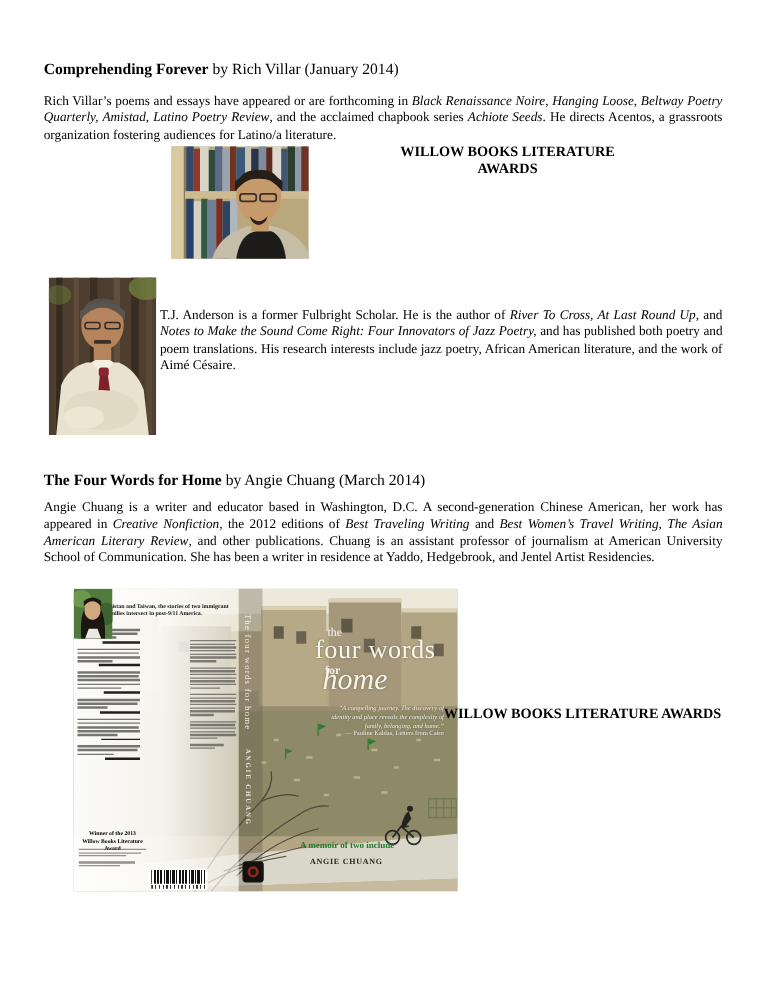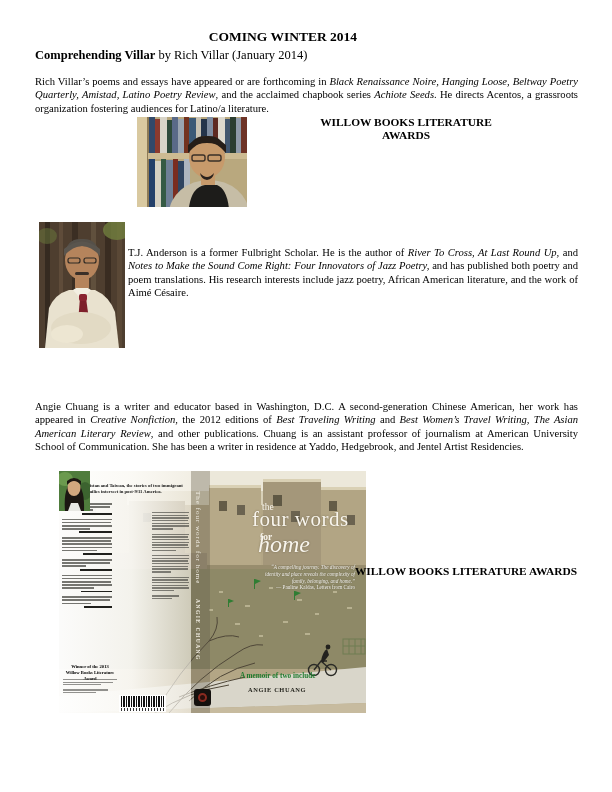--- a/index.html
+++ b/index.html
@@ -66,24 +66,23 @@
   .front-quote .attr{font-style:normal;}
   .tagline{left:181px;top:201px;font-size:7.2px;font-weight:bold;color:#1e7a2e;z-index:3;}
   .cover-author{left:189px;top:215px;font-size:6.4px;font-weight:bold;letter-spacing:.6px;
                 color:#26261f;z-index:3;}
 </style>
 </head>
 <body>
 
 <div class="page">
 
-  <div class="abs doc-title">COMING WINTER 2014</div>
 
   <div class="abs h-sec" style="left:35px;top:48px;">
-    <b>Comprehending Villar</b><span> by Rich Villar  (January 2014)</span>
+    <b>Comprehending Forever</b><span> by Rich Villar  (January 2014)</span>
   </div>
   <div class="abs body-p" style="left:35px;top:75px;width:543px;"><span>Rich Villar’s poems and essays have appeared or are forthcoming in </span><i>Black Renaissance Noire, Hanging Loose, Beltway Poetry Quarterly, Amistad, Latino Poetry Review</i><span>, and the acclaimed chapbook series </span><i>Achiote Seeds</i><span>. He directs Acentos, a grassroots organization fostering audiences for Latino/a literature.</span></div>
 
   <svg class="abs photo" style="left:137px;top:117px;" width="110" height="90" viewBox="0 0 110 90">
     <rect width="110" height="90" fill="#b9a87e"></rect>
     <rect x="0" y="0" width="11" height="90" fill="#d9c9a0"></rect>
     <rect x="10" y="0" width="2" height="90" fill="#8d7a55"></rect>
     <g>
       <rect x="12" y="0" width="6" height="36" fill="#32496a"></rect>
         <rect x="18" y="2" width="5" height="34" fill="#8c3a2e"></rect>
@@ -154,20 +153,23 @@
       <path d="M26,36 Q26,16 43,17 Q60,16 60,36 Q60,24 43,24 Q26,24 26,36 Z" fill="#555049"></path>
       <path d="M25,34 q18,-20 36,0 l0,-7 q-18,-15 -36,0 Z" fill="#5a554e"></path>
       <rect x="29" y="36" width="12" height="5" rx="2" fill="none" stroke="#2f2a24" stroke-width="1.2"></rect>
       <rect x="45" y="36" width="12" height="5" rx="2" fill="none" stroke="#2f2a24" stroke-width="1.2"></rect>
       <rect x="36" y="50" width="14" height="3" rx="1.5" fill="#3a2f28"></rect>
     </g>
   </svg>
 
   <div class="abs body-p" style="left:128px;top:246px;width:450px;"><span>T.J. Anderson is a former Fulbright Scholar. He is the author of </span><i>River To Cross, At Last Round Up,</i><span> and </span><i>Notes to Make the Sound Come Right: Four Innovators of Jazz Poetry,</i><span> and has published both poetry and poem translations. His research interests include jazz poetry, African American literature, and the work of Aimé Césaire.</span></div>
 
+  <div class="abs h-sec" style="left:35px;top:377px;">
+    <b>The Four Words for Home</b><span> by Angie Chuang (March 2014)</span>
+  </div>
   <div class="abs body-p" style="left:35px;top:400px;width:543px;"><span>Angie Chuang is a writer and educator based in Washington, D.C. A second-generation Chinese American, her work has appeared in </span><i>Creative Nonfiction</i><span>, the 2012 editions of </span><i>Best Traveling Writing</i><span> and </span><i>Best Women’s Travel Writing, The Asian American Literary Review</i><span>, and other publications. Chuang is an assistant professor of journalism at American University School of Communication. She has been a writer in residence at Yaddo, Hedgebrook, and Jentel Artist Residencies.</span></div>
 
   <div class="abs cover">
     <svg width="307" height="242" viewBox="0 0 307 242">
       <rect width="307" height="242" fill="#b3a685"></rect>
       <rect x="0" y="0" width="307" height="26" fill="#ece8da"></rect>
       <rect x="0" y="20" width="307" height="14" fill="#d8d0b8"></rect>
 
       <g>
         <rect x="18" y="22" width="50" height="60" fill="#b1a483"></rect>

